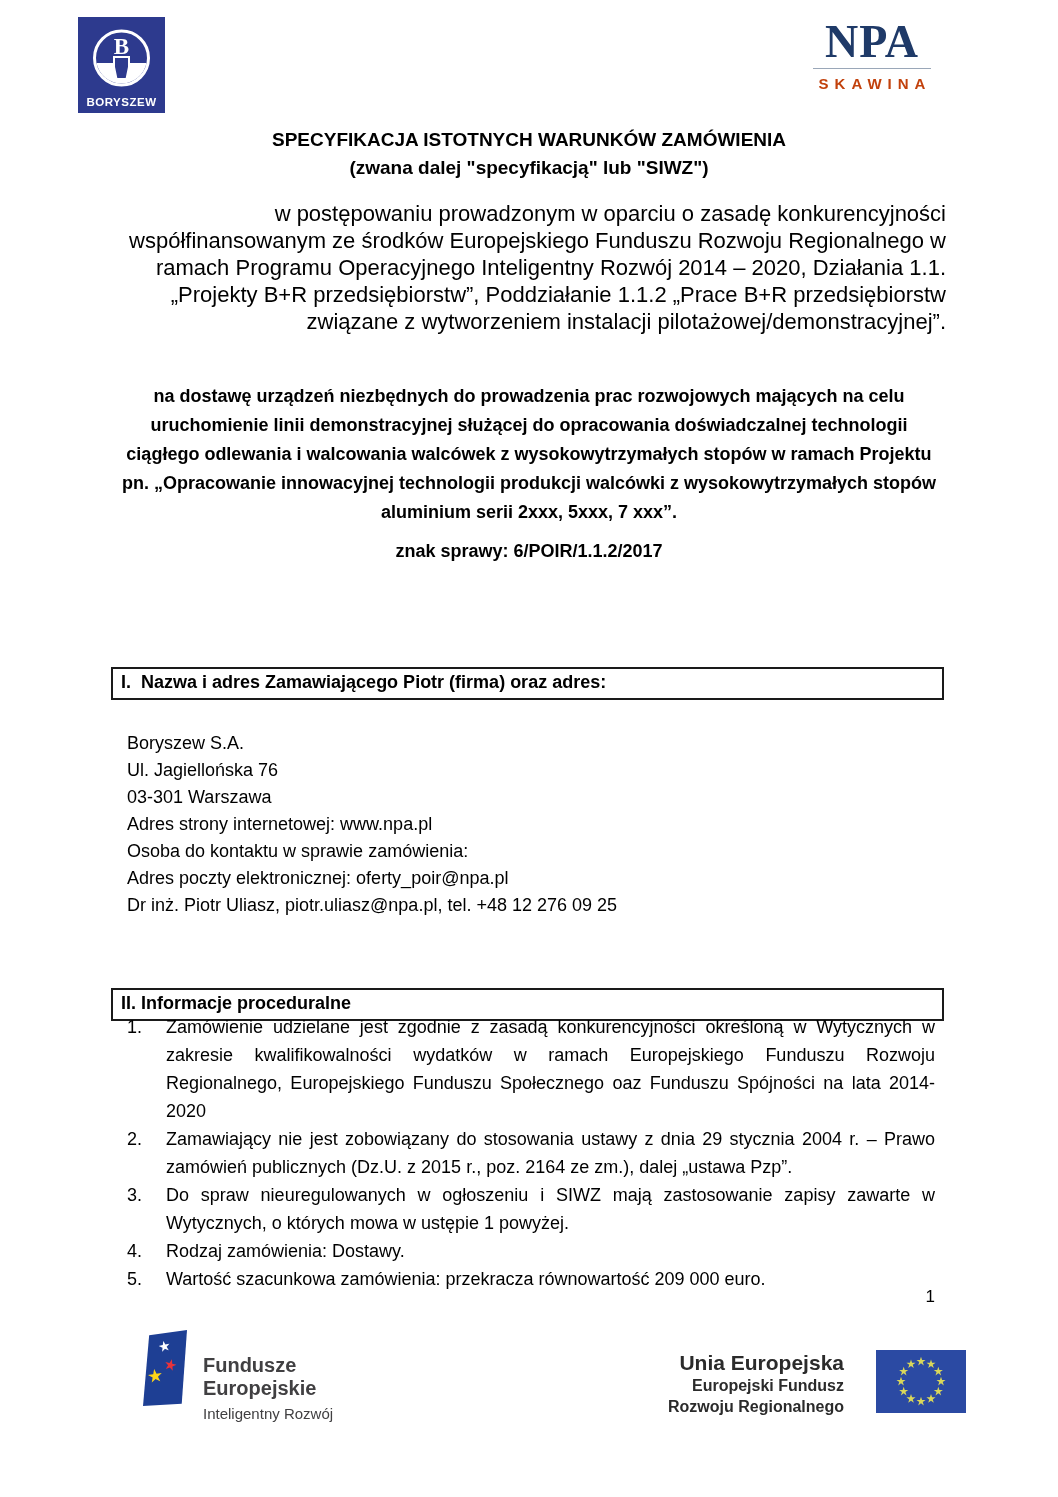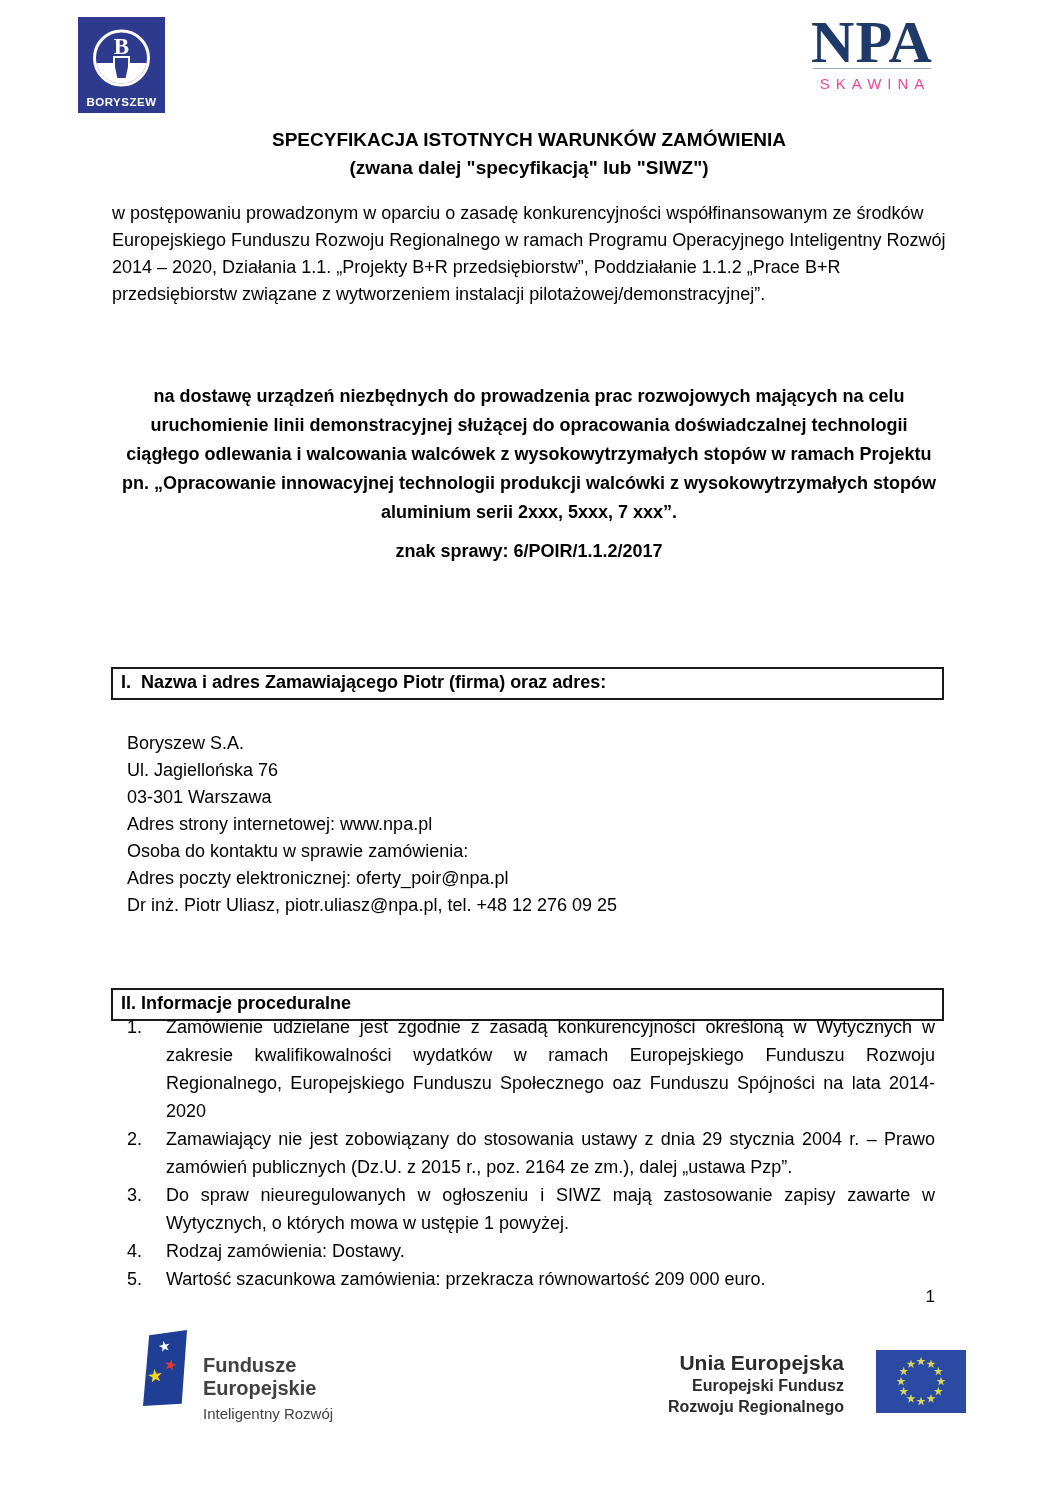--- a/index.html
+++ b/index.html
@@ -6,31 +6,31 @@
   .page {
     position:relative; width:1058px; height:1497px; margin:0 auto;
     background:#ffffff; overflow:hidden;
     font-family:"Liberation Sans", sans-serif; color:#000;
   }
   .abs { position:absolute; }
 
   
   .boryszew { left:78px; top:17px; width:87px; height:96px; }
   .npa { left:810px; top:20px; width:124px; text-align:center; }
-  .npa-name { font-family:"Liberation Serif", serif; font-weight:bold; font-size:60px;
+  .npa-name { font-family:"Liberation Serif", serif; font-weight:bold; font-size:46px;
               line-height:44px; color:#1f3a68; letter-spacing:1px; }
   .npa-rule { height:1px; background:#9aa7b8; margin:4px 3px 6px 3px; }
-  .npa-sub  { font-size:15px; font-weight:normal; color:#ec4899; letter-spacing:6px;
+  .npa-sub  { font-size:15px; font-weight:bold; color:#c2410c; letter-spacing:6px;
               text-indent:6px; }
 
   
   .doc-title { left:0; right:0; top:126px; text-align:center; font-weight:bold;
                font-size:19px; line-height:28px; }
-  .intro   { left:112px; width:834px; top:200px; text-align:left;
-             font-size:18px; line-height:27px; }
+  .intro   { left:112px; width:834px; top:200px; text-align:right;
+             font-size:22px; line-height:27px; }
   .subject { left:112px; width:834px; top:382px; text-align:center; font-weight:bold;
              font-size:18px; line-height:29px; }
   .case-number { left:0; right:0; top:541px; text-align:center; font-weight:bold; font-size:18px; }
 
   
   .sec-box { left:111px; width:833px; height:33px; border:2px solid #1a1a1a;
              box-sizing:border-box; font-weight:bold; font-size:18px;
              padding:3px 8px 0 8px; white-space:pre-wrap; background:#fff; }
   .sec1 { top:667px; }
   .sec2 { top:988px; }

